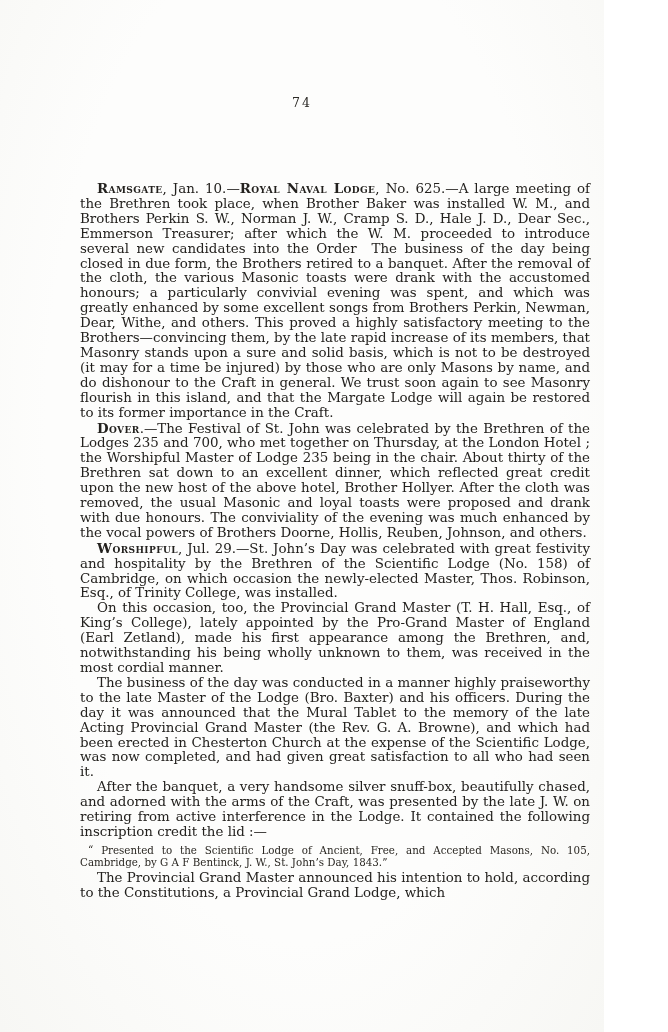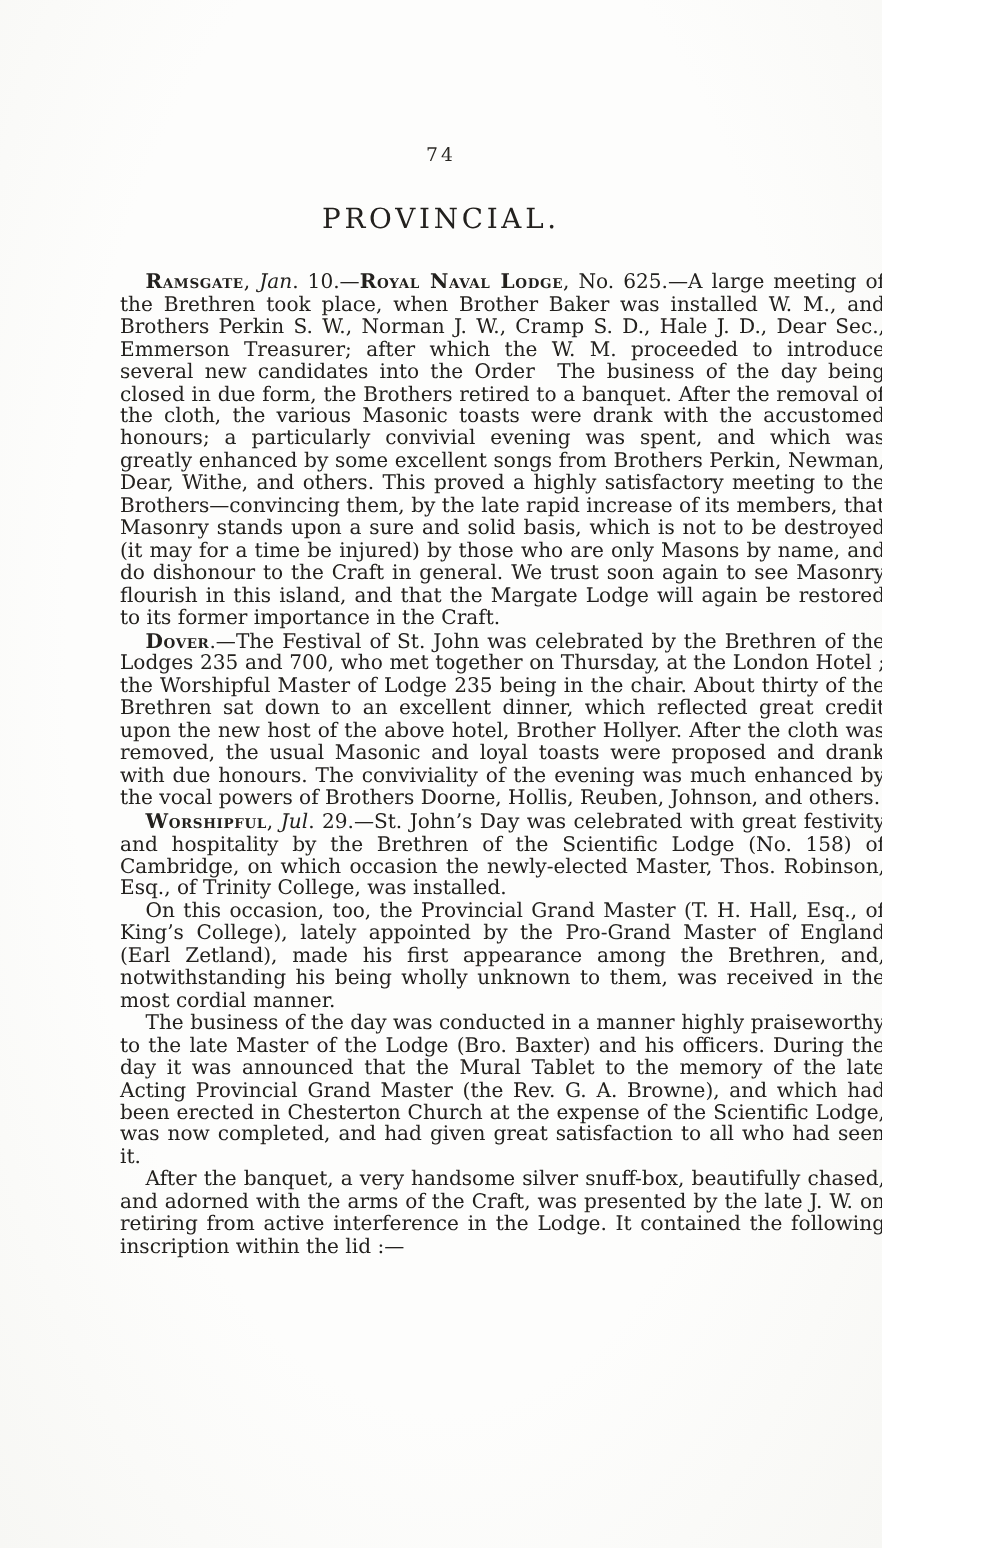--- a/index.html
+++ b/index.html
@@ -7,20 +7,21 @@
     width: 668px; height: 1032px;
     font-family: "DejaVu Serif", "Liberation Serif", serif;
     background: #ffffff;
   }
   .page {
     position: relative;
     width: 588px; height: 1032px;
     background: radial-gradient(ellipse at 50% 42%, #fdfdfc 60%, #f7f7f4 100%);
     color: #23211e;
     overflow: hidden;
+    padding-left: 16px;
   }
   .page-number {
     position: absolute; top: 95px; left: 0; width: 100%;
     text-align: center;
     font-size: 12.5px; letter-spacing: 2px;
     color: #2a2824;
   }
   .section-title {
     position: absolute; top: 136px; left: 0; width: 100%;
     margin: 0;
@@ -30,35 +31,36 @@
     color: #23211e;
   }
   .article-body {
     position: absolute; top: 181px; left: 80px; width: 510px;
     font-size: 13.4px; line-height: 14.9px;
     text-align: justify;
     color: #23211e;
   }
   .para { margin: 0; text-indent: 17px; }
   .para .smallcaps { font-variant: small-caps; letter-spacing: 0.4px; font-weight: bold; }
-  .para .italic { font-style: italic; }
+  .para .italic { }
   .para.small-print {
     font-size: 10.3px; line-height: 12.2px;
     text-indent: 8px;
     margin: 4px 0 3px 0;
     color: #2a2722;
   }
 </style>
 </head>
 <body>
 
 <div class="page">
   <div class="page-number">74</div>
-  <h1 class="section-title">PROVINCIAL.</h1>
   <div class="article-body">
       <p class="para"><span class="smallcaps">Ramsgate</span><span class="normal">, </span><span class="italic">Jan</span><span class="normal">. 10.—</span><span class="smallcaps">Royal Naval Lodge</span><span class="normal">, No. 625.—A large meeting of the Brethren took place, when Brother Baker was installed W. M., and Brothers Perkin S. W., Norman J. W., Cramp S. D., Hale J. D., Dear Sec., Emmerson Treasurer; after which the W. M. proceeded to introduce several new candidates into the Order&nbsp; The business of the day being closed in due form, the Brothers retired to a banquet. After the removal of the cloth, the various Masonic toasts were drank with the accustomed honours; a particularly convivial evening was spent, and which was greatly enhanced by some excellent songs from Brothers Perkin, Newman, Dear, Withe, and others. This proved a highly satisfactory meeting to the Brothers—convincing them, by the late rapid increase of its members, that Masonry stands upon a sure and solid basis, which is not to be destroyed (it may for a time be injured) by those who are only Masons by name, and do dishonour to the Craft in general. We trust soon again to see Masonry flourish in this island, and that the Margate Lodge will again be restored to its former importance in the Craft.</span></p>
       <p class="para"><span class="smallcaps">Dover</span><span class="normal">.—The Festival of St. John was celebrated by the Brethren of the Lodges 235 and 700, who met together on Thursday, at the London Hotel ; the Worshipful Master of Lodge 235 being in the chair. About thirty of the Brethren sat down to an excellent dinner, which reflected great credit upon the new host of the above hotel, Brother Hollyer. After the cloth was removed, the usual Masonic and loyal toasts were proposed and drank with due honours. The conviviality of the evening was much enhanced by the vocal powers of Brothers Doorne, Hollis, Reuben, Johnson, and others.</span></p>
       <p class="para"><span class="smallcaps">Worshipful</span><span class="normal">, </span><span class="italic">Jul</span><span class="normal">. 29.—St. John’s Day was celebrated with great festivity and hospitality by the Brethren of the Scientific Lodge (No. 158) of Cambridge, on which occasion the newly-elected Master, Thos. Robinson, Esq., of Trinity College, was installed.</span></p>
       <p class="para"><span class="normal">On this occasion, too, the Provincial Grand Master (T. H. Hall, Esq., of King’s College), lately appointed by the Pro-Grand Master of England (Earl Zetland), made his first appearance among the Brethren, and, notwithstanding his being wholly unknown to them, was received in the most cordial manner.</span></p>
       <p class="para"><span class="normal">The business of the day was conducted in a manner highly praiseworthy to the late Master of the Lodge (Bro. Baxter) and his officers. During the day it was announced that the Mural Tablet to the memory of the late Acting Provincial Grand Master (the Rev. G. A. Browne), and which had been erected in Chesterton Church at the expense of the Scientific Lodge, was now completed, and had given great satisfaction to all who had seen it.</span></p>
-      <p class="para"><span class="normal">After the banquet, a very handsome silver snuff-box, beautifully chased, and adorned with the arms of the Craft, was presented by the late J. W. on retiring from active interference in the Lodge. It contained the following inscription within the lid :—</span></p>
+      <p class="para"><span class="normal">After the banquet, a very handsome silver snuff-box, beautifully chased, and adorned with the arms of the Craft, was presented by the late J. W. on retiring from active interference in the Lodge. It contained the following inscription credit the lid :—</span></p>
+      <p class="para small-print"><span class="normal">“ Presented to the Scientific Lodge of Ancient, Free, and Accepted Masons, No. 105, Cambridge, by G A F Bentinck, J. W., St. John’s Day, 1843.”</span></p>
+      <p class="para"><span class="normal">The Provincial Grand Master announced his intention to hold, according to the Constitutions, a Provincial Grand Lodge, which</span></p>
     </div>
 </div>
 
 </body></html>

